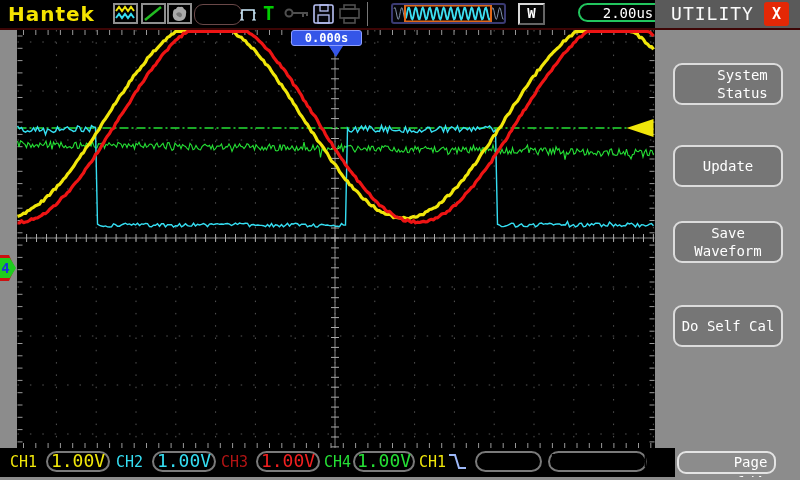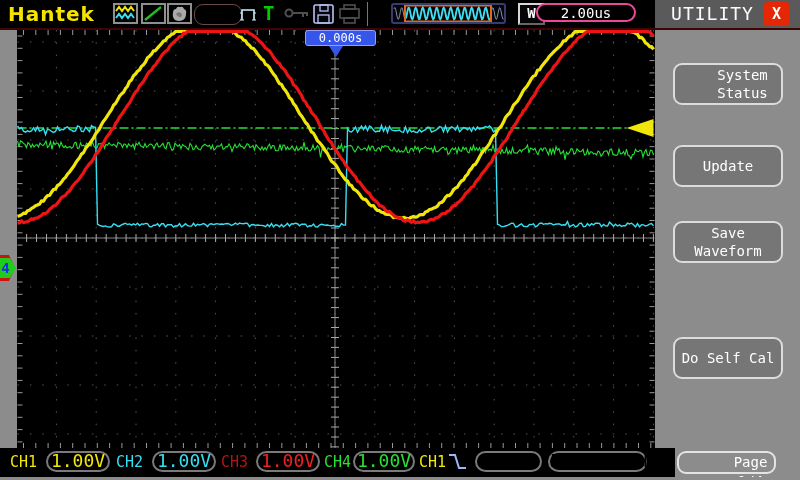--- a/index.html
+++ b/index.html
@@ -22,53 +22,53 @@
   #key-icon{position:absolute;left:284px;top:6px;}
   #floppy-icon{position:absolute;left:312px;top:3px;}
   #printer-icon{position:absolute;left:338px;top:4px;}
   #tb-sep{position:absolute;left:367px;top:2px;width:1px;height:24px;background:#777;}
   #preview-box{position:absolute;left:391px;top:3px;width:115px;height:21px;background:#050508;
                border:2px solid #3a3a72;border-radius:3px;box-sizing:border-box;}
   #w-btn{position:absolute;left:518px;top:3px;width:27px;height:22px;background:#060606;
          border-top:2px solid #d8d8d8;border-left:2px solid #d8d8d8;
          border-bottom:2px solid #666;border-right:2px solid #666;box-sizing:border-box;
          color:#fff;font-weight:bold;font-size:14px;text-align:center;line-height:17px;}
-  #timebase-pill{position:absolute;left:536px;top:3px;width:100px;height:19px;background:#000;
-         border:2px solid #ec4899;border-radius:12px;box-sizing:border-box;color:#fff;
+  #timebase-pill{position:absolute;left:578px;top:3px;width:100px;height:19px;background:#000;
+         border:2px solid #22c55e;border-radius:12px;box-sizing:border-box;color:#fff;
          font-size:14px;text-align:center;line-height:17px;}
   
   #hdr-right{position:absolute;left:655px;top:0;width:145px;height:28px;background:#5a5a5a;}
   #page-title{position:absolute;left:5px;top:3px;width:105px;text-align:center;color:#fafafa;
               font-size:18px;letter-spacing:1px;}
   #close-btn{position:absolute;left:109px;top:2px;width:25px;height:24px;background:#e42806;
              color:#fff;font-weight:bold;font-size:15px;text-align:center;line-height:24px;
              border-radius:3px;}
   #hdr-sep{position:absolute;left:0;top:28px;width:800px;height:2px;background:#3d0505;}
   
   #left-margin{position:absolute;left:0;top:30px;width:17px;height:418px;background:#8c8c8c;}
   #scope{position:absolute;left:17px;top:30px;width:638px;height:418px;background:#000;}
   #ch3-marker{position:absolute;left:0;top:225px;width:15px;height:26px;background:#cc1111;
       clip-path:polygon(0 0,60% 0,100% 50%,60% 100%,0 100%);}
   #ch4-marker{position:absolute;left:0;top:228px;width:16px;height:20px;background:#1ecc1e;
       clip-path:polygon(0 0,62% 0,100% 50%,62% 100%,0 100%);
       color:#1a2ce0;font-weight:bold;font-size:14px;line-height:20px;text-align:center;
       padding-right:5px;box-sizing:border-box;}
-  #trig-time{position:absolute;left:288px;top:0px;width:71px;height:16px;background:#3556e8;
+  #trig-time{position:absolute;left:274px;top:0px;width:71px;height:16px;background:#3556e8;
       border:1px solid #8fa0ff;border-radius:3px;color:#fff;font-size:12px;text-align:center;
-      line-height:15px;box-sizing:border-box;}
+      line-height:15px;box-sizing:border-box;font-weight:bold;}
   #trig-time-ptr{position:absolute;left:312px;top:16px;width:0;height:0;
       border-left:7px solid transparent;border-right:7px solid transparent;
       border-top:11px solid #3556e8;}
   
   #sidebar{position:absolute;left:655px;top:30px;width:145px;height:450px;background:#8c8c8c;}
   .sbtn{position:absolute;left:18px;width:110px;height:42px;background:#767676;
         border:2px solid #dcdcdc;border-radius:9px;box-sizing:border-box;color:#fff;
         font-size:14px;line-height:18px;text-align:center;display:flex;flex-direction:column;
         justify-content:center;}
-  #sbtn-0{top:33px;padding-left:29px;} #sbtn-1{top:115px;} #sbtn-2{top:191px;} #sbtn-3{top:275px;margin-top:32px;}
+  #sbtn-0{top:33px;padding-left:29px;} #sbtn-1{top:115px;} #sbtn-2{top:191px;} #sbtn-3{top:275px;}
   #page-btn{position:absolute;left:22px;top:421px;width:99px;height:23px;background:#8c8c8c;
         border:2px solid #e4e4e4;border-radius:9px;box-sizing:border-box;color:#fff;
         font-size:14px;text-align:center;line-height:19px;padding-left:48px;}
   
   #bottombar{position:absolute;left:0;top:448px;width:675px;height:32px;background:#000;}
   #bottom-edge{position:absolute;left:0;top:477px;width:800px;height:3px;background:#8c8c8c;}
   .bb-label{position:absolute;top:5px;font-size:15px;}
   .pill{position:absolute;top:3px;height:21px;background:#000;border:2px solid #7a7a7a;
         border-radius:11px;box-sizing:border-box;font-size:18px;text-align:center;
         line-height:16px;}

